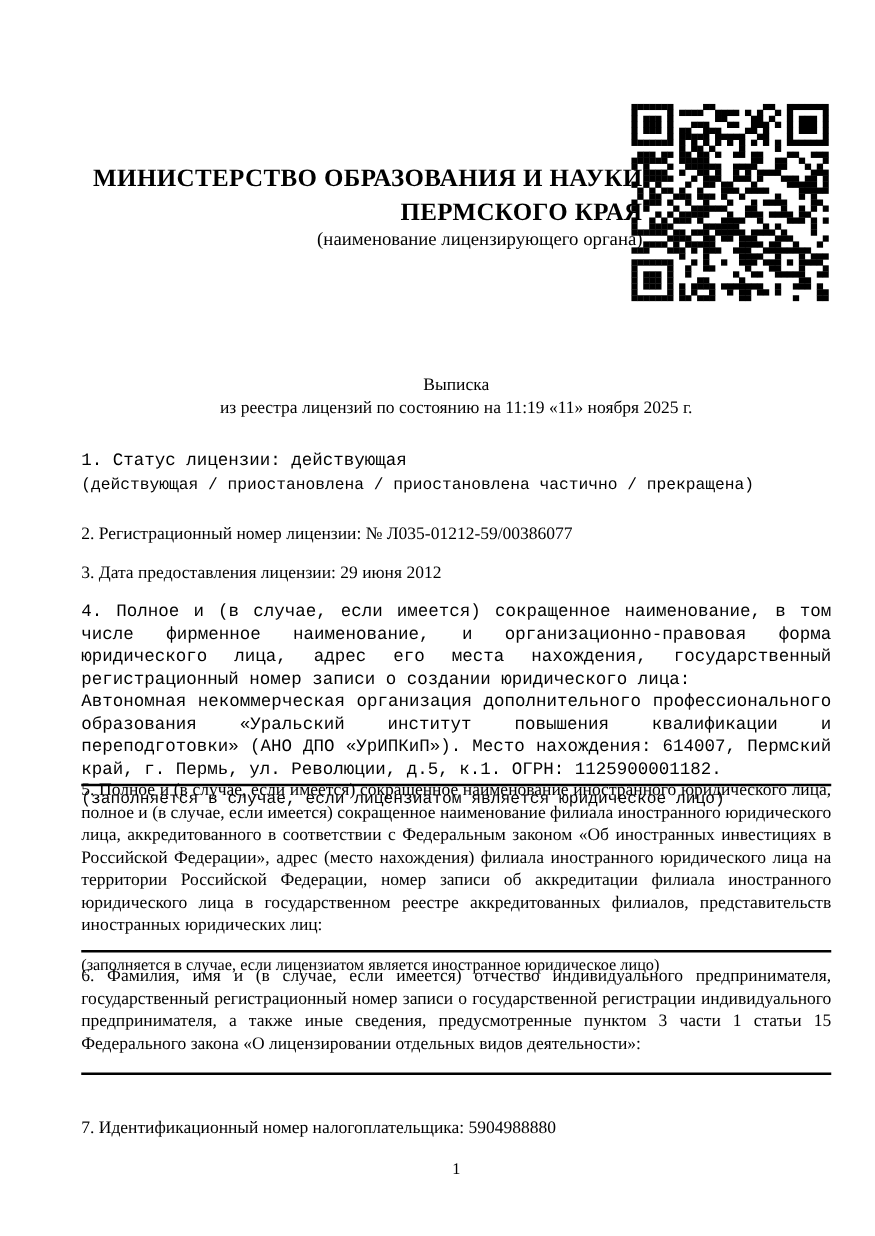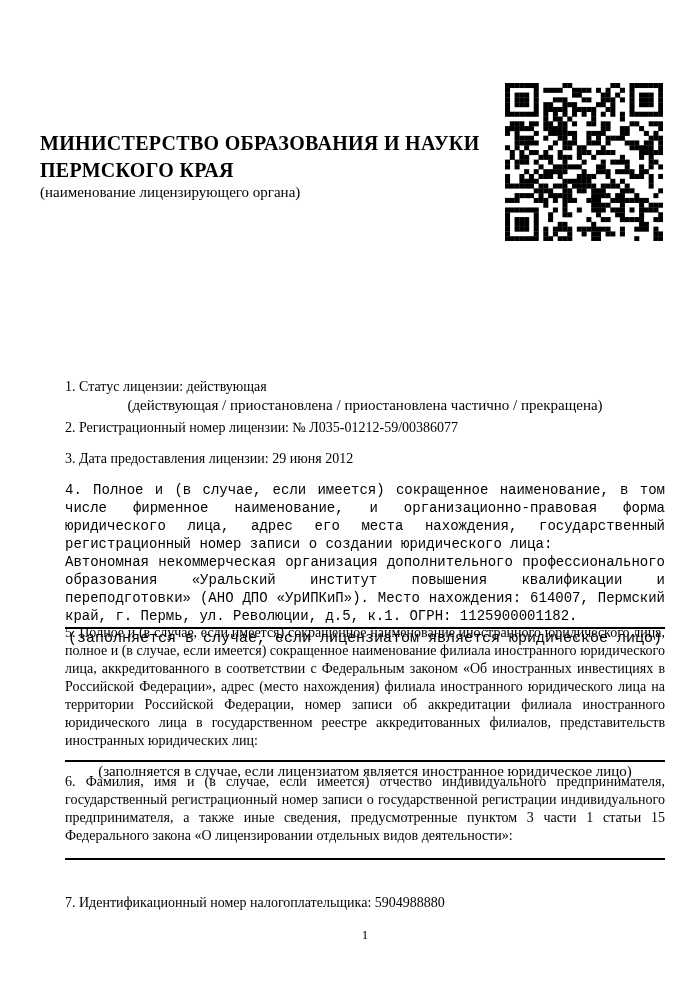--- a/index.html
+++ b/index.html
@@ -15,21 +15,21 @@
     color: #000000;
     font-family: "Liberation Serif", "DejaVu Serif", serif;
     overflow: hidden;
   }
   
   .header {
     position: absolute;
     top: 130px;
     left: 40px;
     width: 474px;
-    text-align: left;
+    text-align: right;
   }
   .org-name {
     font-size: 20px;
     font-weight: bold;
     line-height: 27px;
     letter-spacing: 0.3px;
   }
   .org-caption {
     font-size: 15px;
     line-height: 14px;
@@ -57,34 +57,34 @@
   
   .content {
     position: absolute;
     top: 0;
     left: 65px;
     width: 600px;
     font-size: 14px;
     line-height: 18px;
   }
   .item { position: absolute; left: 0; width: 600px; }
-  .item-1 { top: 378px; }
+  .item-1 { top: 360px; font-family: Liberation Mono, monospace; }
   .item-2 { top: 419px; }
   .item-3 { top: 450px; }
   .item-4 { top: 481px; font-family: Liberation Mono, monospace; }
   .item-5 { top: 624px; }
   .item-6 { top: 773px; }
   .item-7 { top: 894px; }
   .para {
     margin: 0;
     text-align: justify;
   }
   .caption {
-    text-align: center;
-    font-size: 15px;
+    text-align: left;
+    font-size: 13px;
     line-height: 15px;
     margin-top: 2px;
   }
   .answer-line {
     border: none;
     border-top: 2px solid #000000;
     margin: 2px 0 0 0;
     height: 0;
   }
   .item-5 .answer-line { margin-top: 10px; }
@@ -650,20 +650,24 @@
   </div>
 
   <div class="header">
     <div class="org-name">
       <div>МИНИСТЕРСТВО ОБРАЗОВАНИЯ И НАУКИ</div>
       <div>ПЕРМСКОГО КРАЯ</div>
     </div>
     <div class="org-caption">(наименование лицензирующего органа)</div>
   </div>
 
+  <div class="title">
+    <div>Выписка</div>
+    <div>из реестра лицензий по состоянию на 11:19 «11» ноября 2025 г.</div>
+  </div>
 
   <div class="content">
 
     <div class="item item-1">
       <p class="para">1. Статус лицензии: действующая</p>
       <div class="caption">(действующая / приостановлена / приостановлена частично / прекращена)</div>
     </div>
 
     <div class="item item-2">
       <p class="para">2. Регистрационный номер лицензии: № Л035-01212-59/00386077</p>

